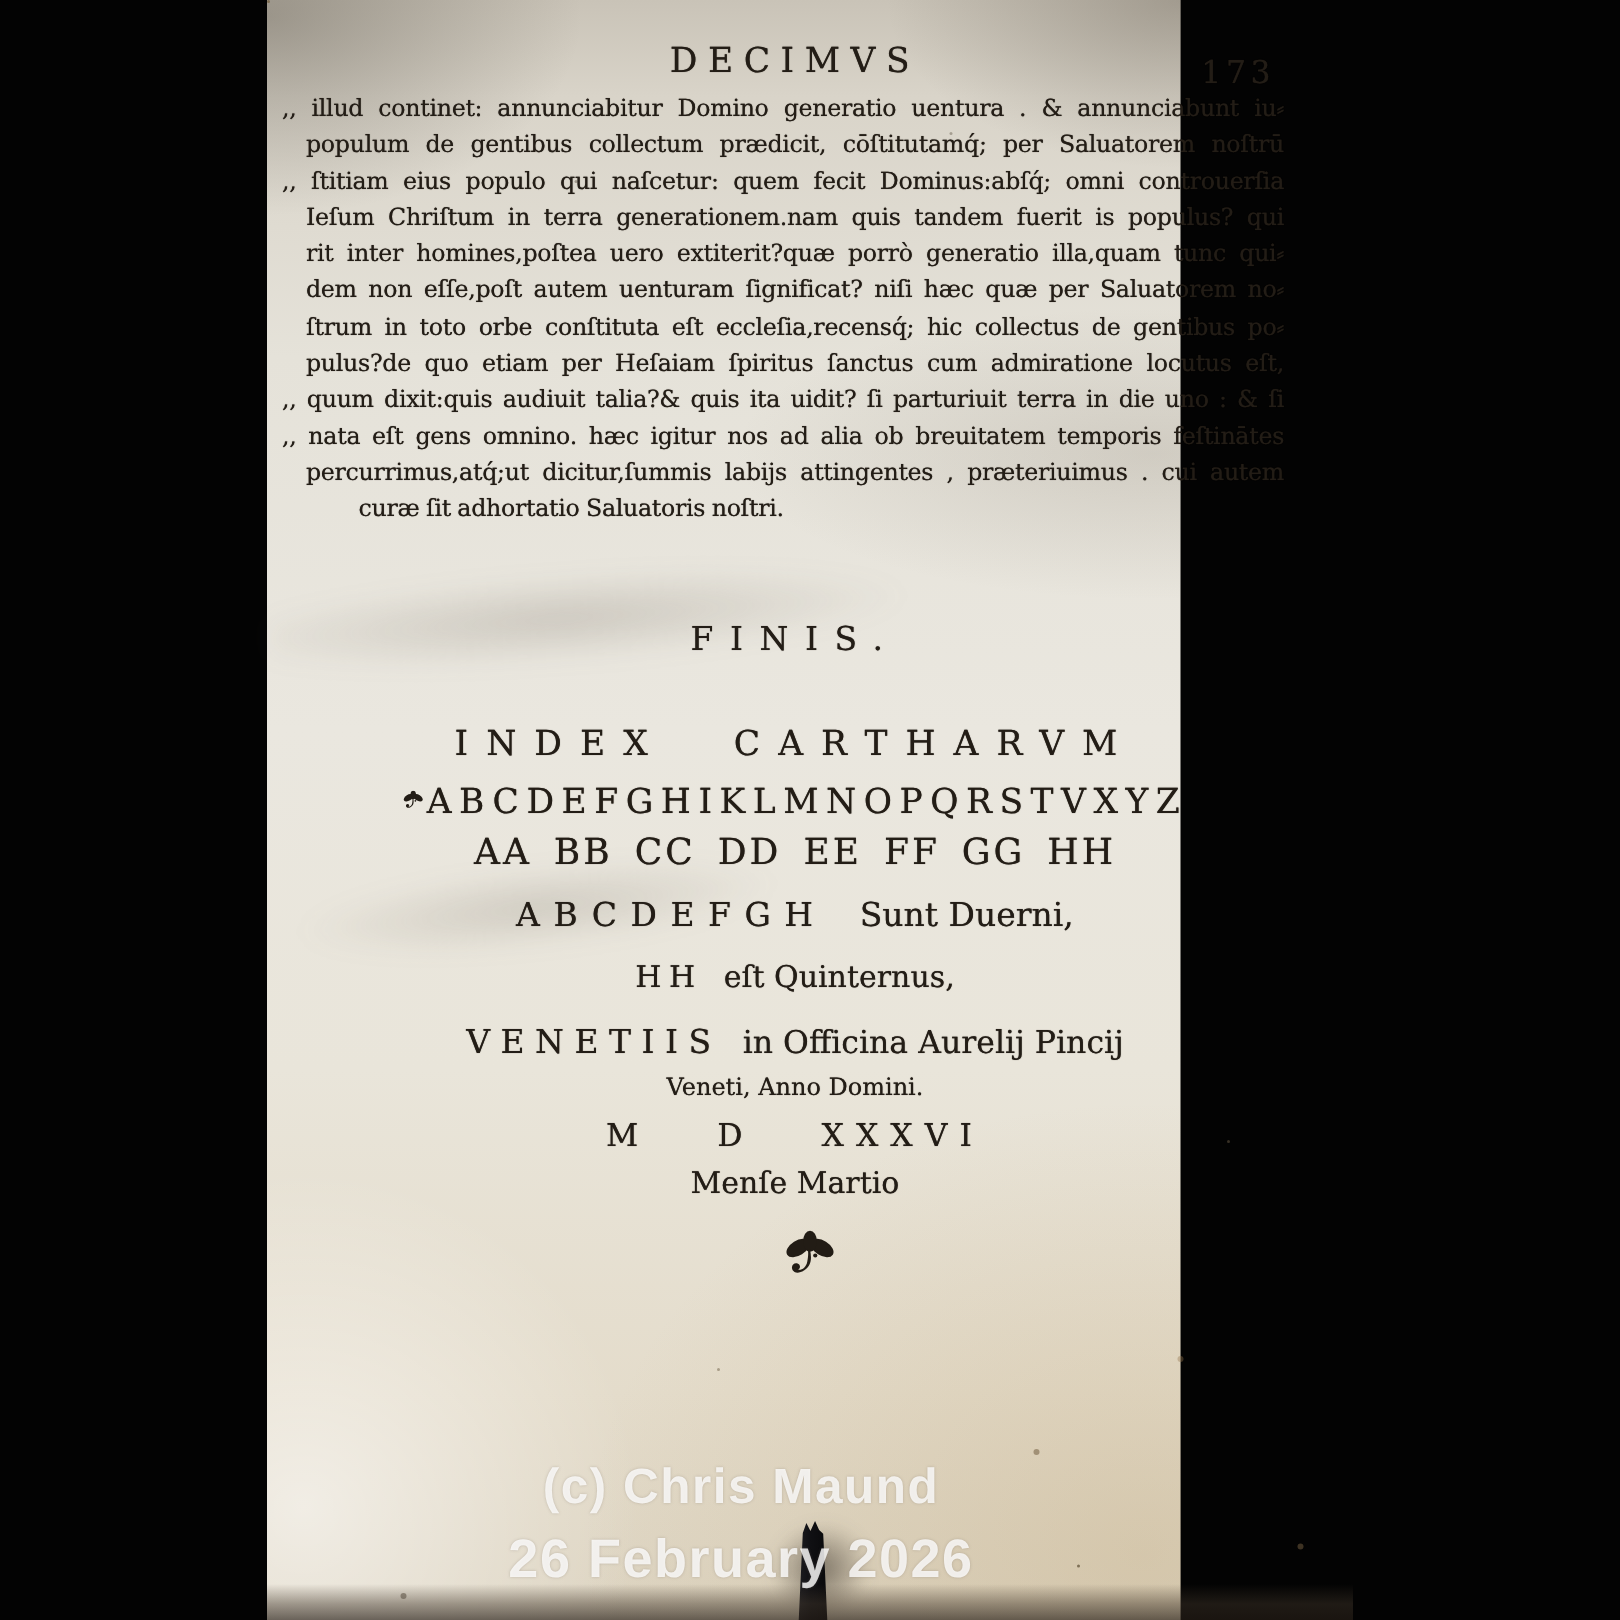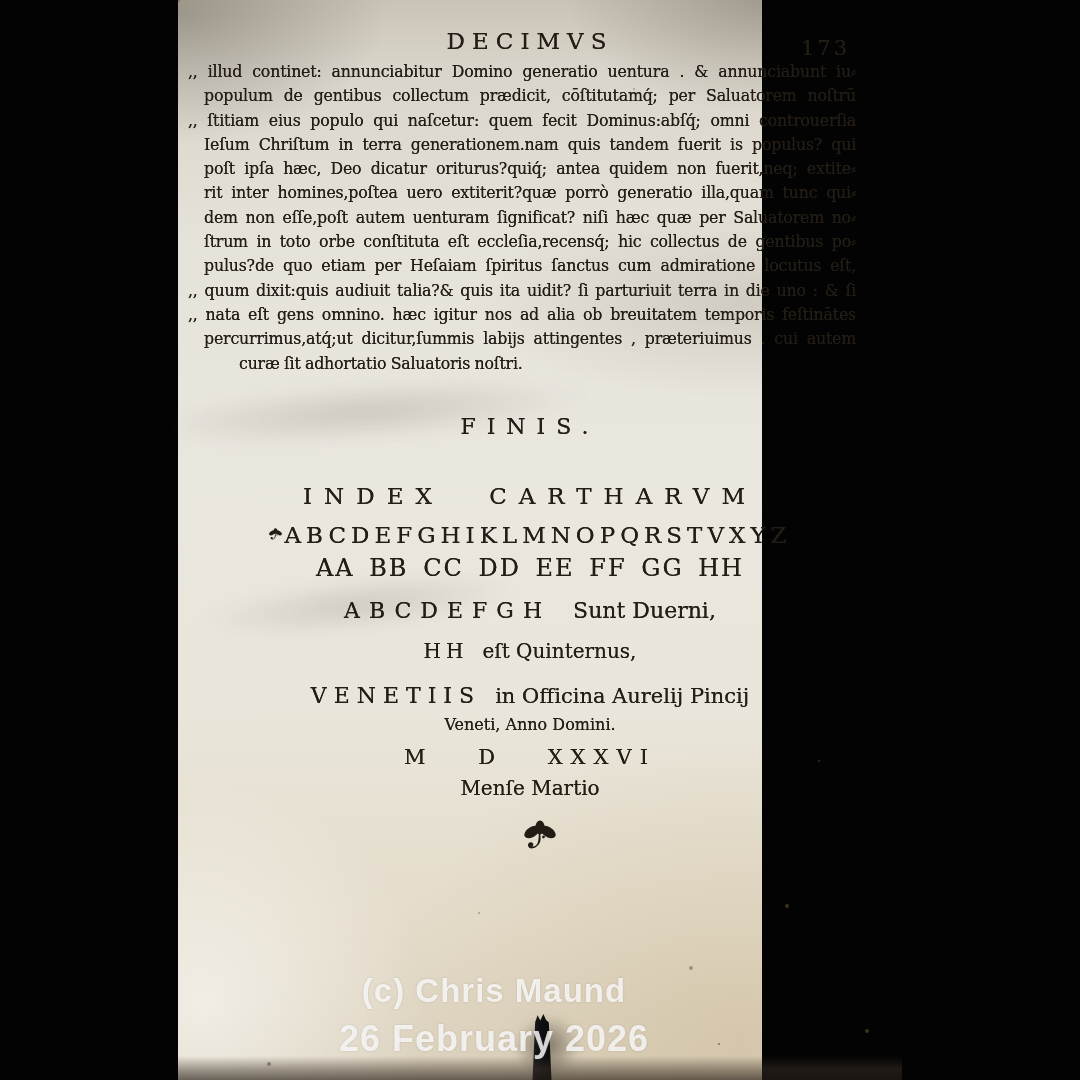--- a/index.html
+++ b/index.html
@@ -7,20 +7,21 @@
          font-family:"DejaVu Serif","DejaVu Sans",serif;}
   
   .page{position:absolute;left:178px;top:0;width:584px;height:1080px;
     background:
       radial-gradient(ellipse 300px 190px at 0% 1%, rgba(88,82,72,0.42), transparent 70%),
       radial-gradient(ellipse 280px 160px at 100% 0%, rgba(98,90,78,0.38), transparent 70%),
       radial-gradient(ellipse 430px 150px at 97% 28%, rgba(120,110,95,0.20), transparent 65%),
       radial-gradient(ellipse 520px 420px at 96% 96%, rgba(190,164,118,0.30), transparent 72%),
       radial-gradient(ellipse 320px 320px at 4% 93%, rgba(255,255,255,0.55), transparent 70%),
       linear-gradient(180deg,#c9c3b7 0%,#d9d4c9 6%,#e5e2d9 22%,#eae7df 45%,#e9e5da 66%,#e4dccb 86%,#dcd3c0 100%);
+    padding-left: 25px;
   }
   .crease1{position:absolute;left:0;top:330px;width:100%;height:150px;pointer-events:none;
     background:radial-gradient(ellipse 55% 28% at 32% 50%, rgba(105,96,84,0.22), transparent 70%);
     filter:blur(7px);transform:rotate(-4deg);}
   .crease2{position:absolute;left:-50px;top:540px;width:460px;height:130px;pointer-events:none;
     background:radial-gradient(ellipse 50% 30% at 50% 50%, rgba(105,96,84,0.20), transparent 70%);
     filter:blur(7px);transform:rotate(-6deg);}
   .specks{position:absolute;left:0;top:0;width:2px;height:2px;border-radius:50%;background:rgba(120,100,70,0.8);
     box-shadow: 512px 967px 0 1px rgba(115,95,65,0.55), 688px 1030px 0 1px rgba(100,82,55,0.6),
       540px 1043px 0 0 rgba(90,75,50,0.7), 300px 912px 0 0 rgba(110,95,70,0.5),
@@ -88,21 +89,20 @@
     <div class="col header ink">
       <span class="running-title">DECIMVS</span>
       <span class="folio">173</span>
     </div>
 
     <div class="col bodyblock ink">
       <div class="bline hang">,, illud continet: annunciabitur Domino generatio uentura . &amp; annunciabunt iu⸗</div>
       <div class="bline">populum de gentibus collectum prædicit, cōſtitutamq́; per Saluatorem noſtrū</div>
       <div class="bline hang">,, ſtitiam eius populo qui naſcetur: quem fecit Dominus:abſq́; omni controuerſia</div>
       <div class="bline">Ieſum Chriſtum in terra generationem.nam quis tandem fuerit is populus? qui</div>
-      <div class="bline">poſt ipſa hæc, Deo dicatur oriturus?quiq́; antea quidem non fuerit,neq; extite⸗</div>
       <div class="bline">rit inter homines,poſtea uero extiterit?quæ porrò generatio illa,quam tunc qui⸗</div>
       <div class="bline">dem non eſſe,poſt autem uenturam ſignificat? niſi hæc quæ per Saluatorem no⸗</div>
       <div class="bline">ſtrum in toto orbe conſtituta eſt eccleſia,recensq́; hic collectus de gentibus po⸗</div>
       <div class="bline">pulus?de quo etiam per Heſaiam ſpiritus ſanctus cum admiratione locutus eſt,</div>
       <div class="bline hang">,, quum dixit:quis audiuit talia?&amp; quis ita uidit? ſi parturiuit terra in die uno : &amp; ſi</div>
       <div class="bline hang">,, nata eſt gens omnino. hæc igitur nos ad alia ob breuitatem temporis feſtinātes</div>
       <div class="bline">percurrimus,atq́;ut dicitur,ſummis labijs attingentes , præteriuimus . cui autem</div>
       <div class="bline last">curæ ſit adhortatio Saluatoris noſtri.</div>
     </div>
 

